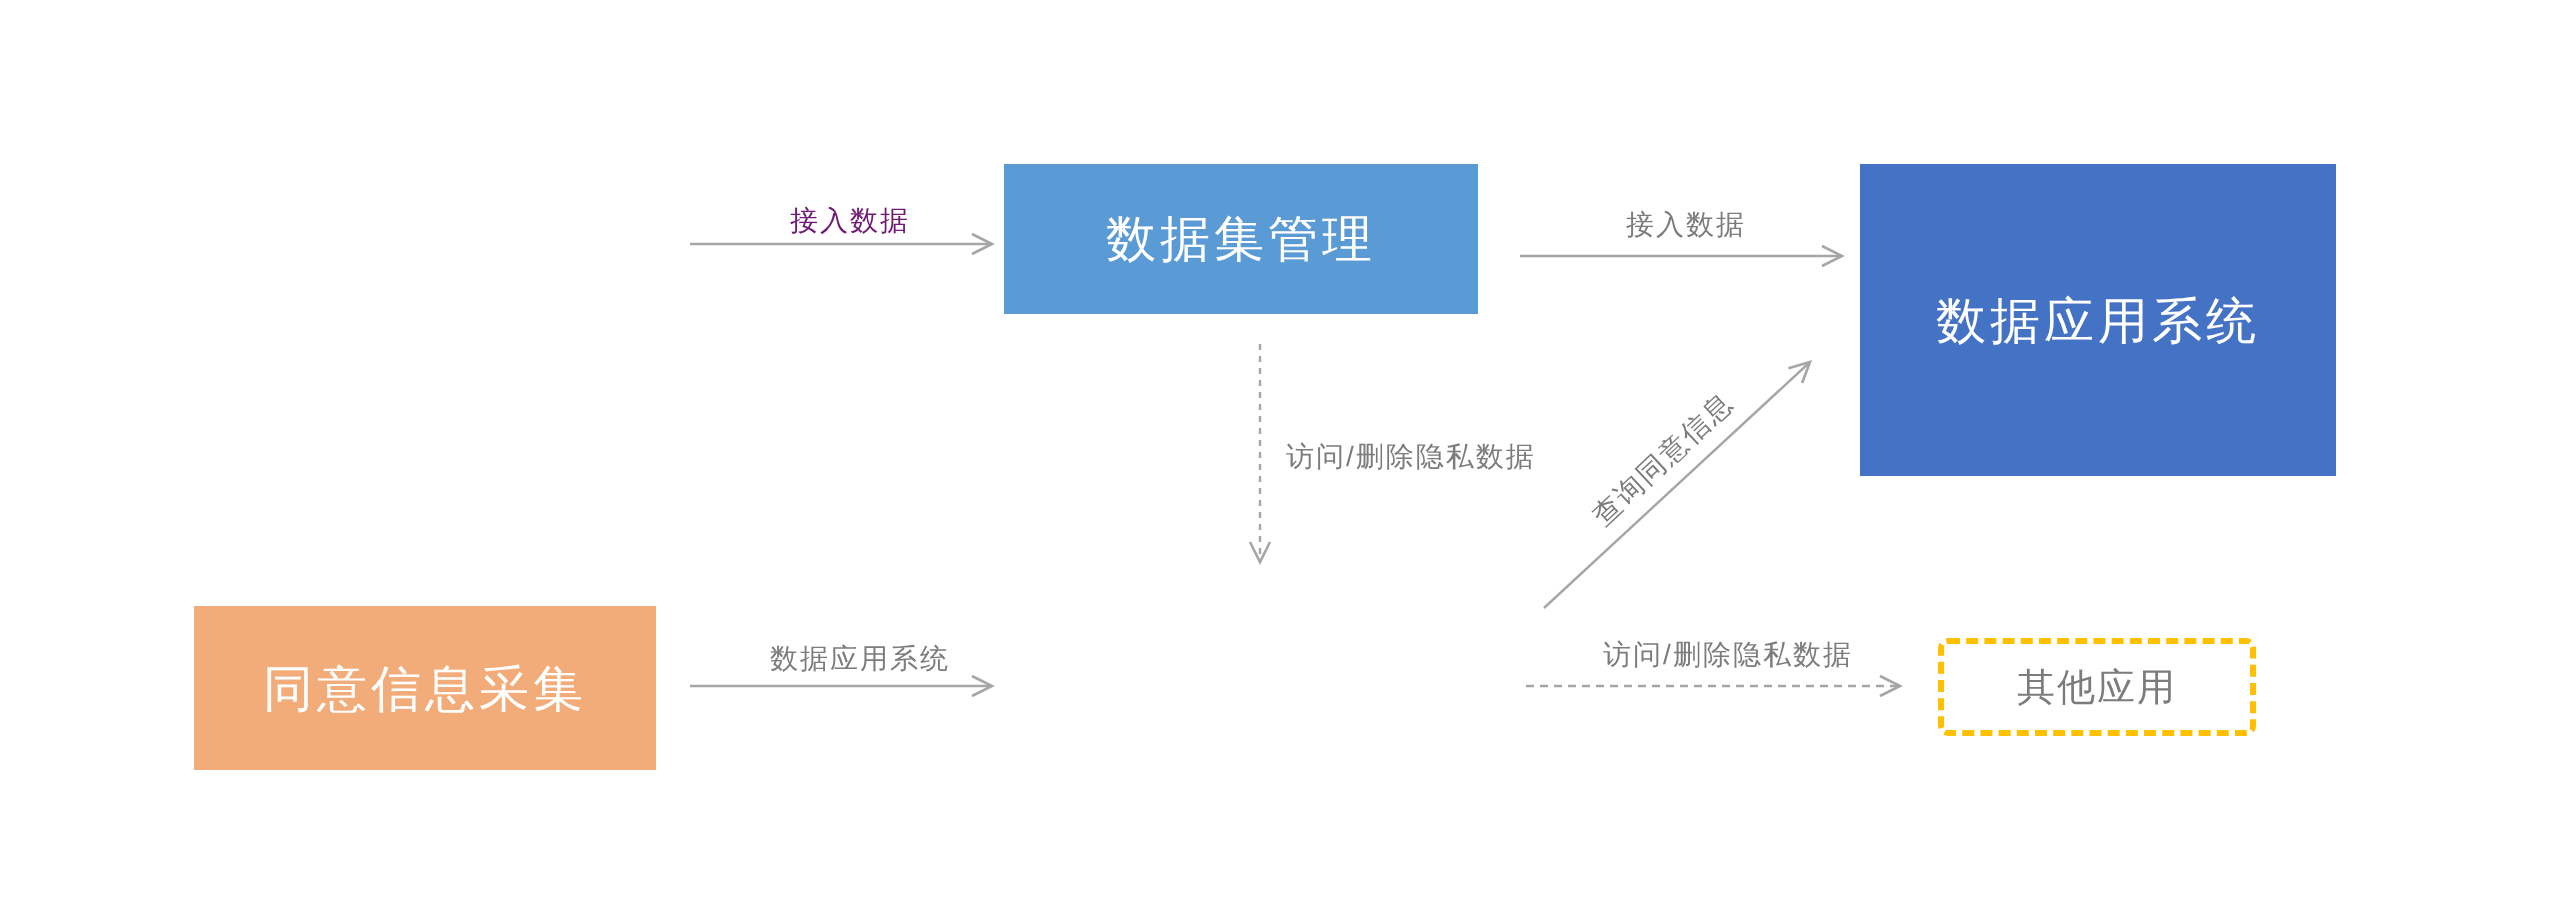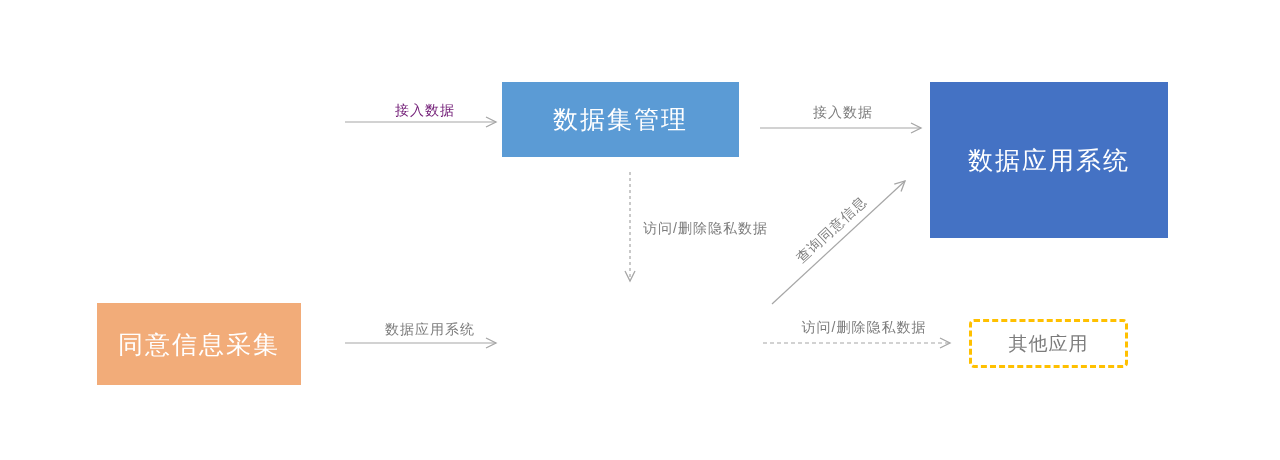--- a/index.html
+++ b/index.html
@@ -21,21 +21,21 @@
   .node .node-label {
     color: #ffffff;
     font-size: 25px;
     letter-spacing: 2px;
     white-space: nowrap;
     font-weight: 400;
   }
   .node-data-source        { left: 97px;  top: 82px;  width: 236px; height: 80px; }
   .node-dataset-management { left: 502px; top: 82px;  width: 237px; height: 75px; }
   .node-data-app-system    { left: 930px; top: 82px;  width: 238px; height: 156px; }
-  .node-consent-collection { left: 97px;  top: 303px; width: 204px; height: 82px; }
+  .node-consent-collection { left: 97px;  top: 303px; width: 231px; height: 82px; }
   .node-consent-service    { left: 514px; top: 303px; width: 237px; height: 81px; }
   .node-other-apps {
     left: 969px; top: 319px; width: 159px; height: 49px;
     background: #ffffff;
     border: 3px dashed #FFC000;
     border-radius: 5px;
   }
   .node-other-apps .node-label {
     color: #7C7C7C;
     font-size: 19px;

